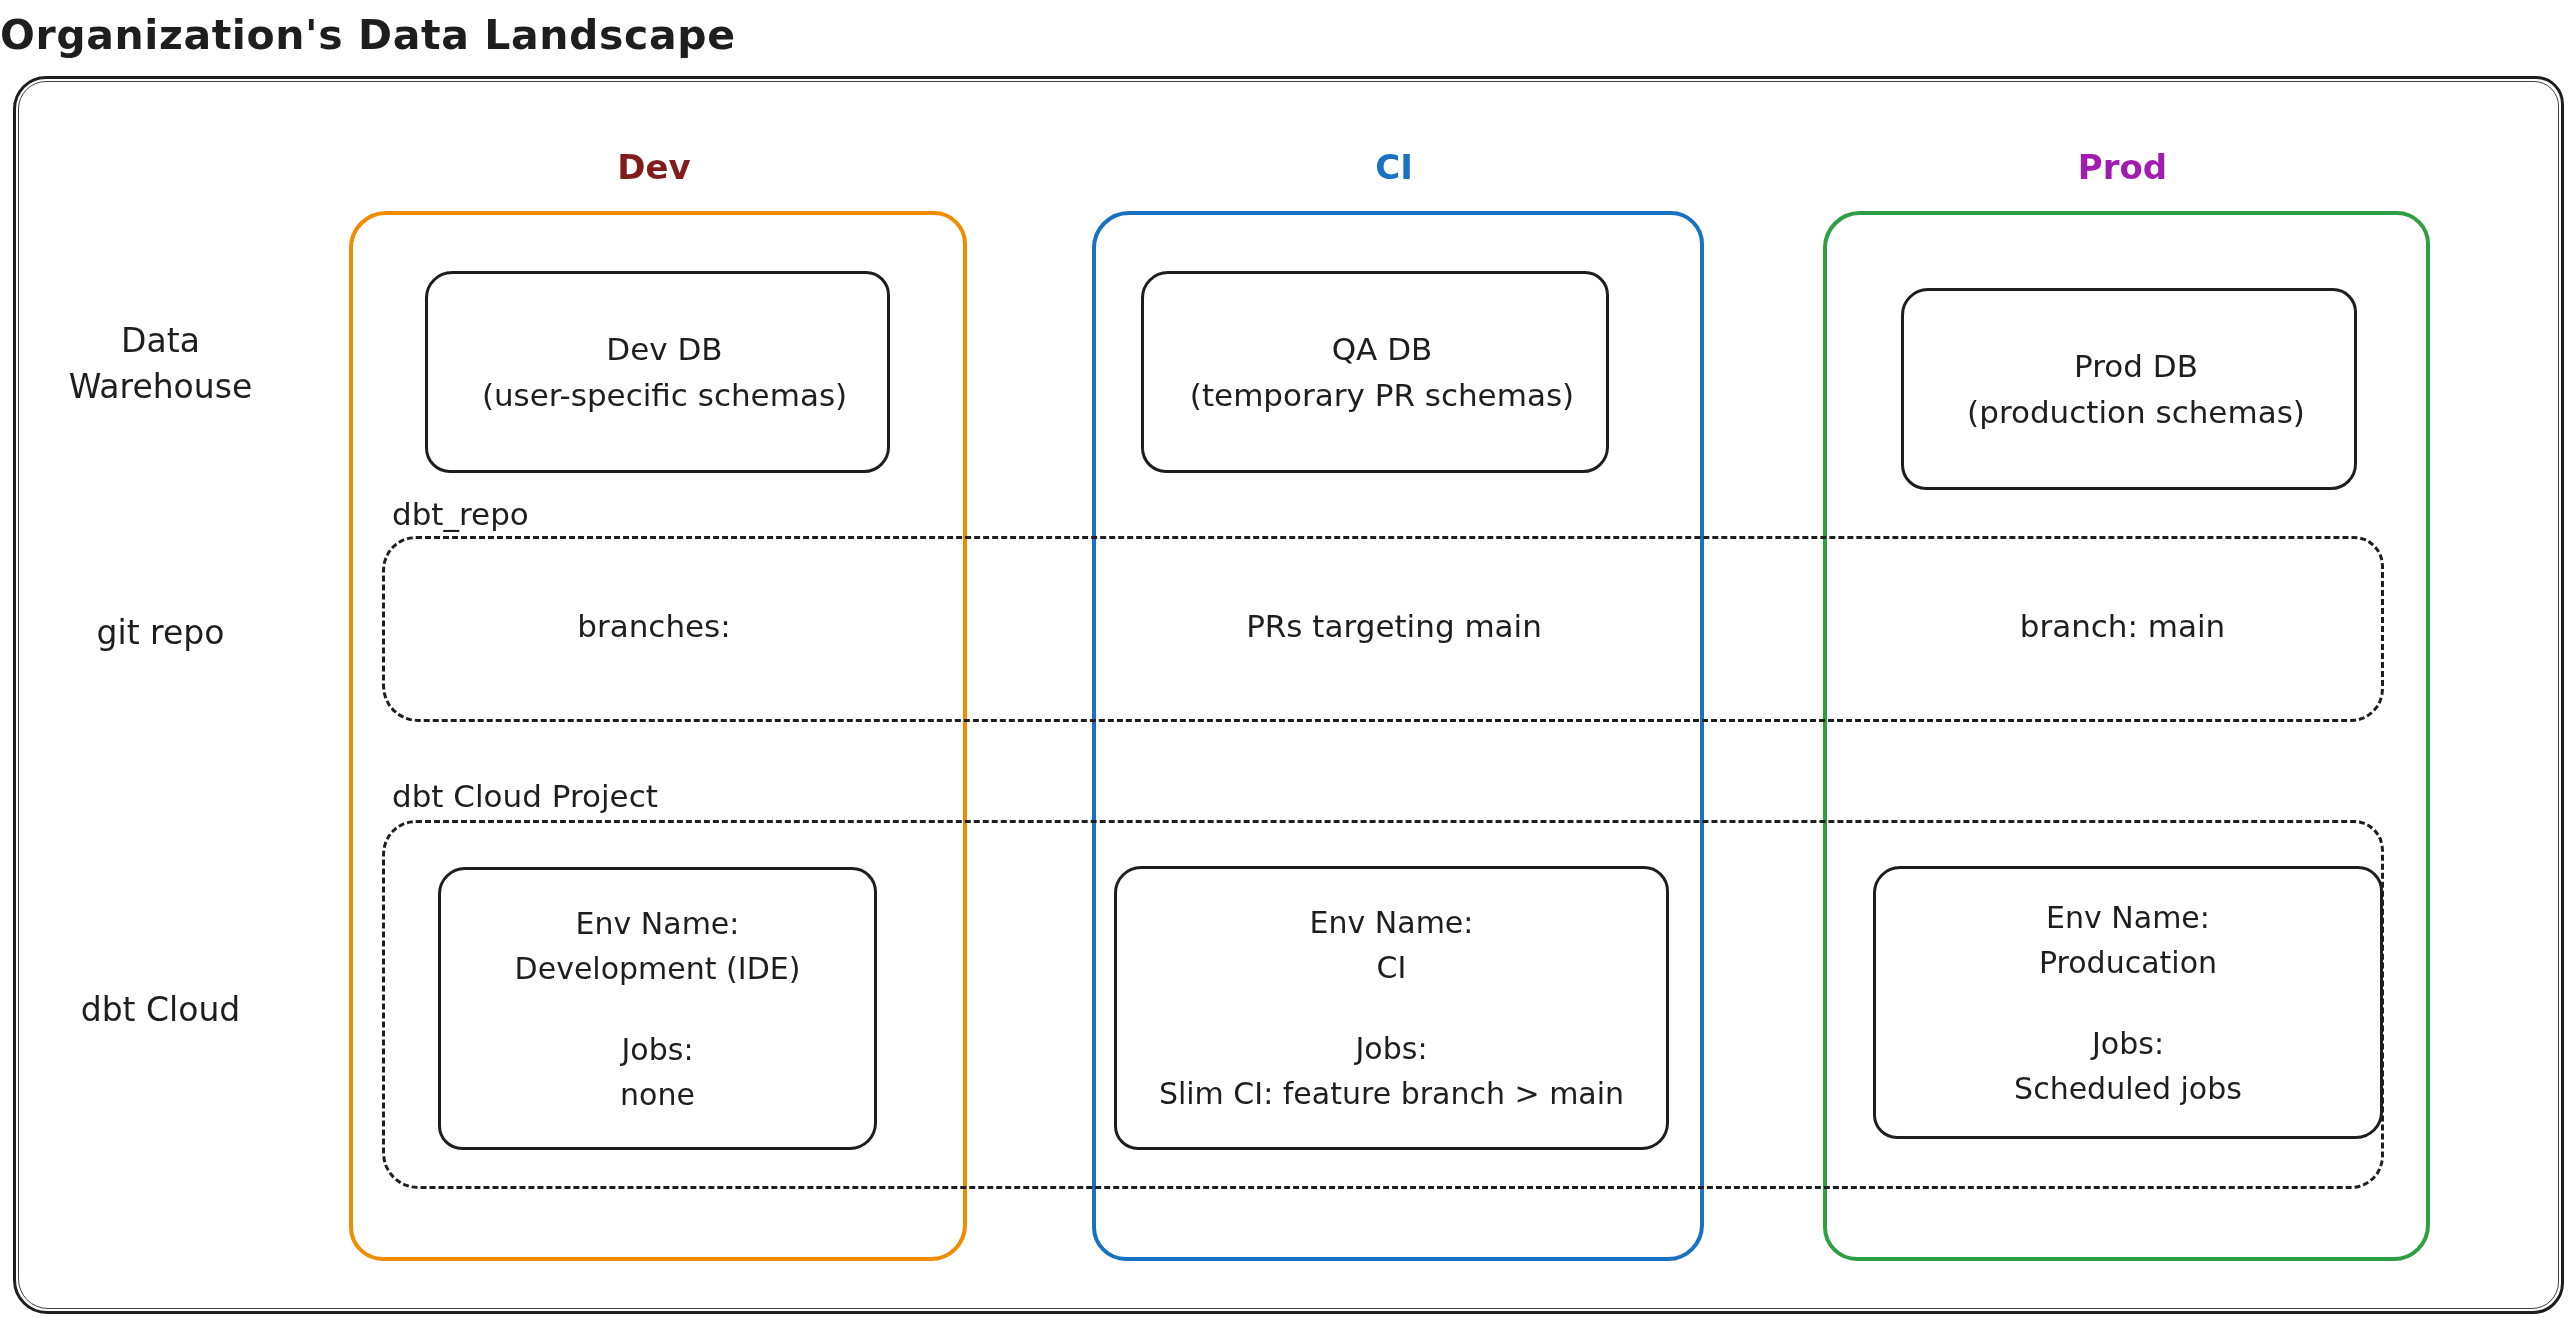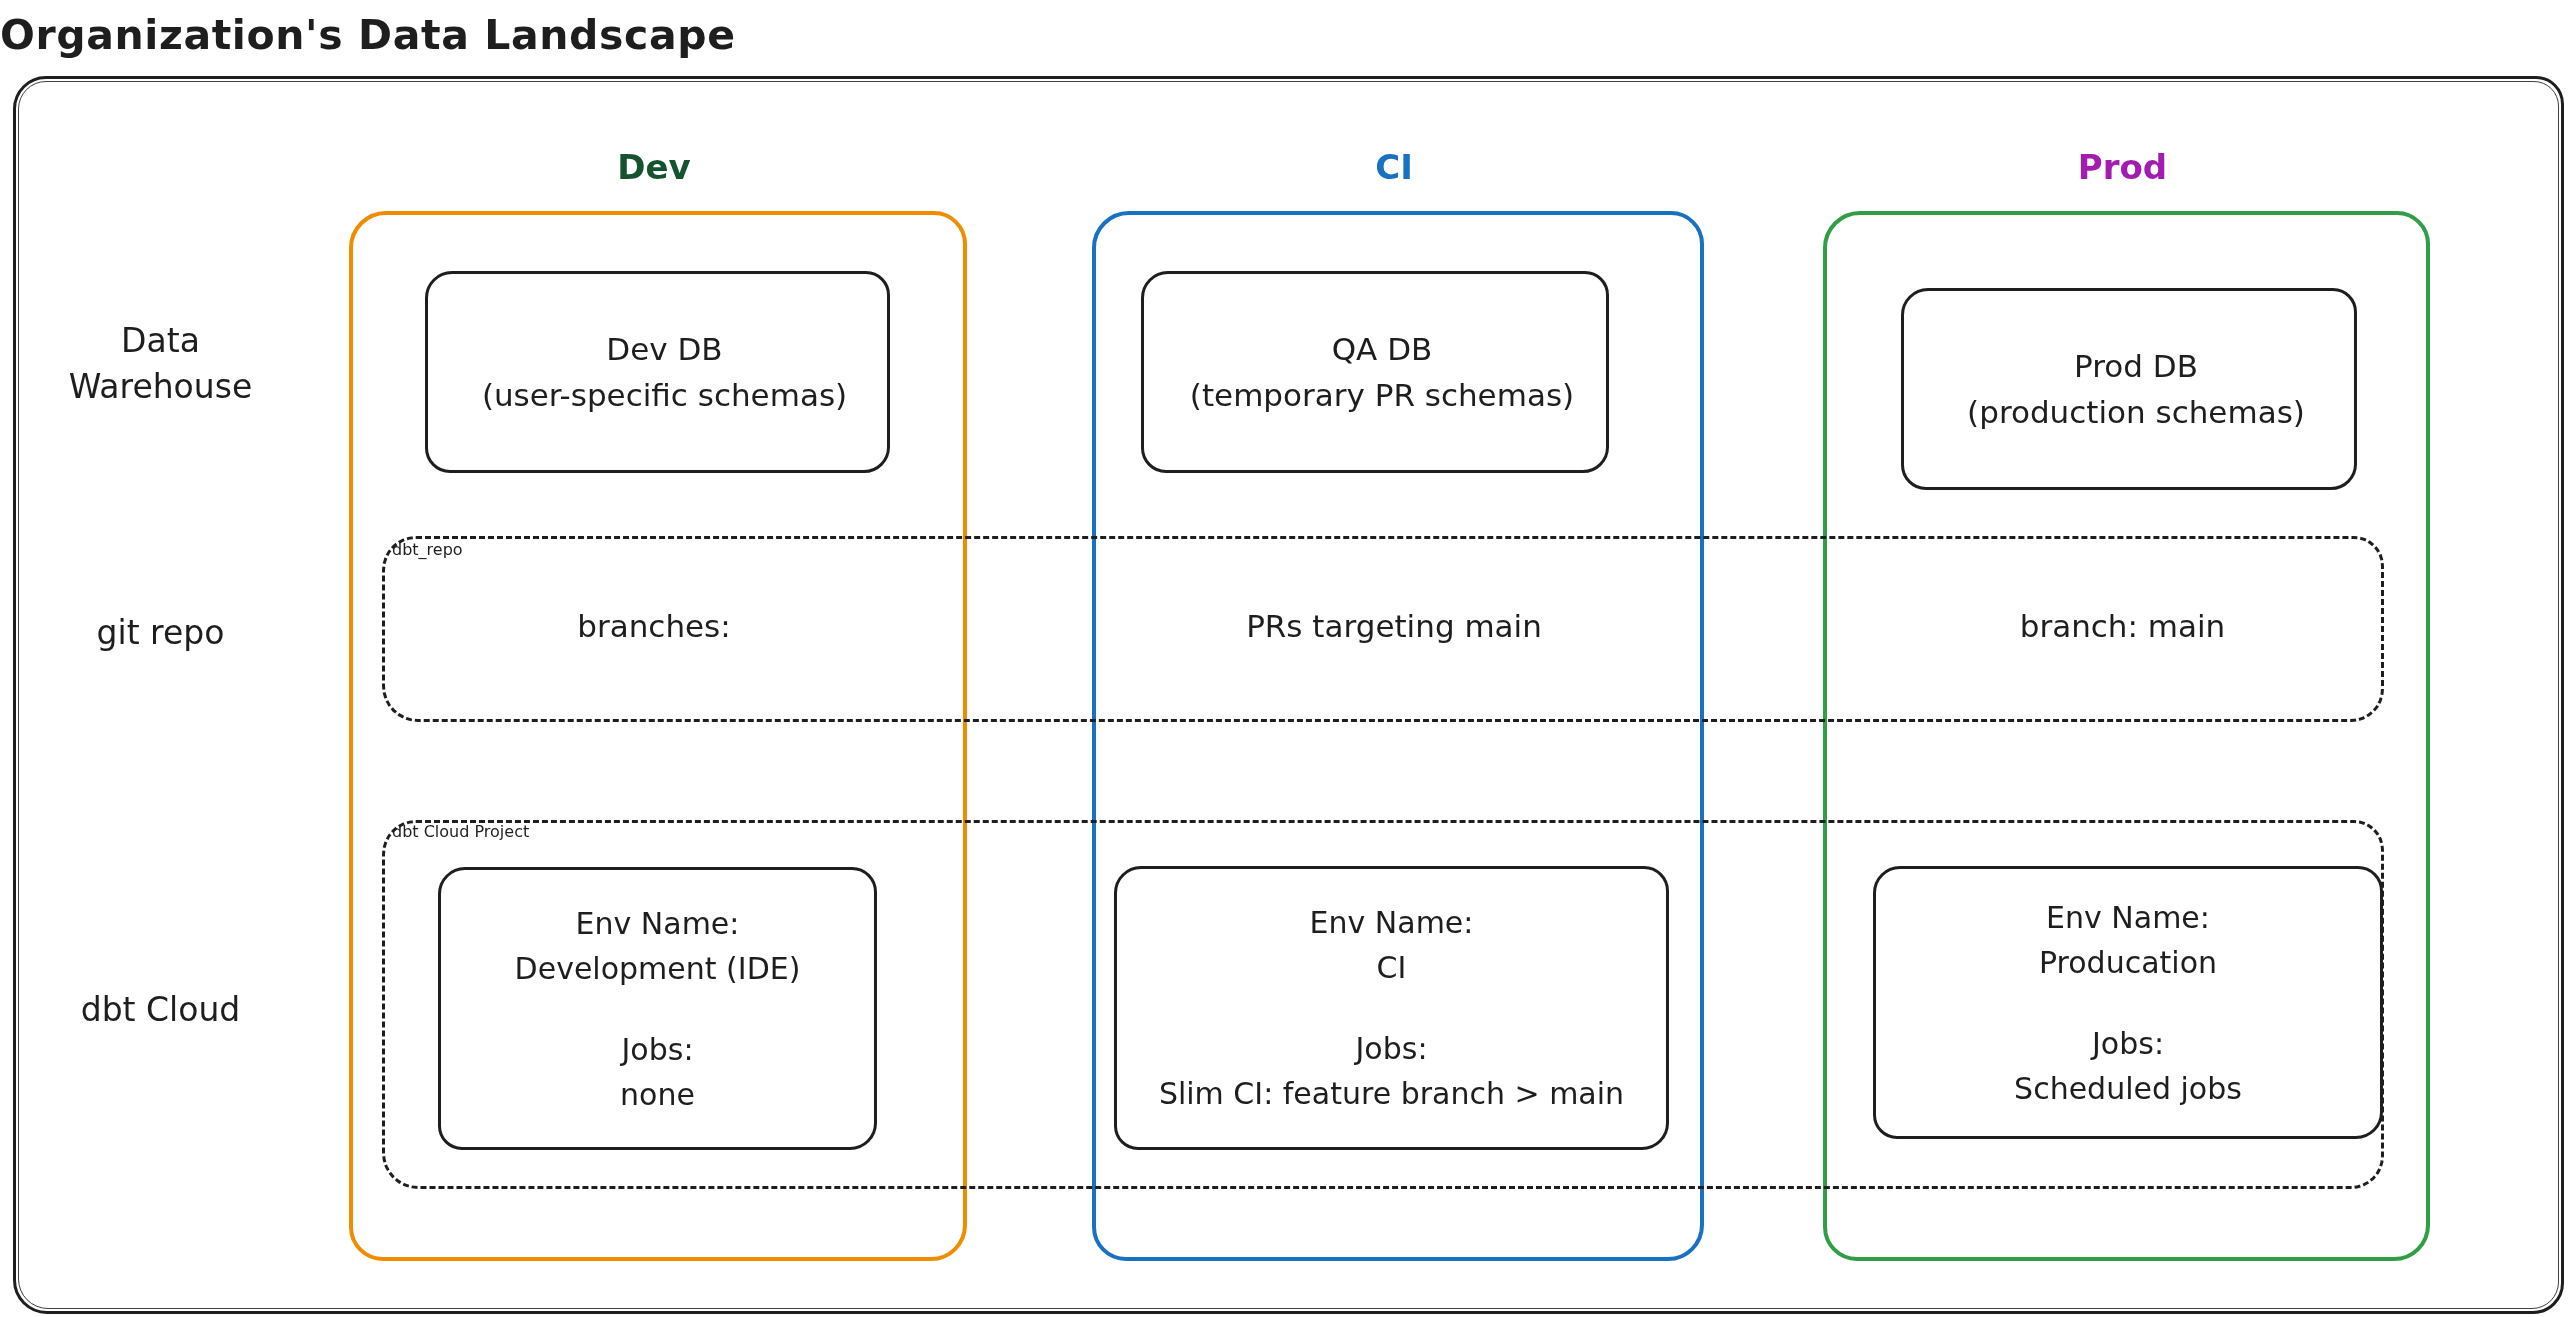--- a/index.html
+++ b/index.html
@@ -42,21 +42,21 @@
   }
   .envbox.dev  {left:349px;  width:610px; border:4.1px solid #f08c00;}
   .envbox.ci   {left:1092px; width:604px; border:4.1px solid #1971c2;}
   .envbox.prod {left:1823px; width:599px; border:4.1px solid #2f9e44;}
   
   .colhead{
     top:141px; height:51px;
     display:flex; align-items:center; justify-content:center;
     font-size:34px; font-weight:600;
   }
-  .colhead.dev  {left:349px;  width:610px; color:#14532d;}
+  .colhead.dev  {left:349px;  width:610px; color:#7f1d1d;}
   .colhead.ci   {left:1092px; width:604px; color:#1971c2;}
   .colhead.prod {left:1823px; width:599px; color:#a21caf;}
   
   .rowlabel{
     left:36px; width:249px;
     text-align:center;
     font-size:33px;
     line-height:1.4;
   }
   .rowlabel.warehouse{top:318px;}
@@ -64,22 +64,21 @@
   .rowlabel.dbt{top:987px;}
   
   .dashed{
     border:3px dashed #1e1e1e;
     border-radius:34px 30px 33px 36px;
   }
   .dashed.repo {left:382px; top:536px;  width:1996px; height:180px;}
   .dashed.cloud{left:382px; top:820px; width:1996px; height:363px;}
   .grouplabel{
     left:392px;
-    font-size:16px;
-    margin-top:44px;
+    font-size:31px;
   }
   .grouplabel.repo{top:496px;}
   .grouplabel.cloud{top:778px;}
   
   .dbbox{
     top:271px; height:196px;
     border:3.6px solid #1e1e1e;
     border-radius:27px 24px 26px 25px;
     display:flex; flex-direction:column;
     align-items:center; justify-content:center;

